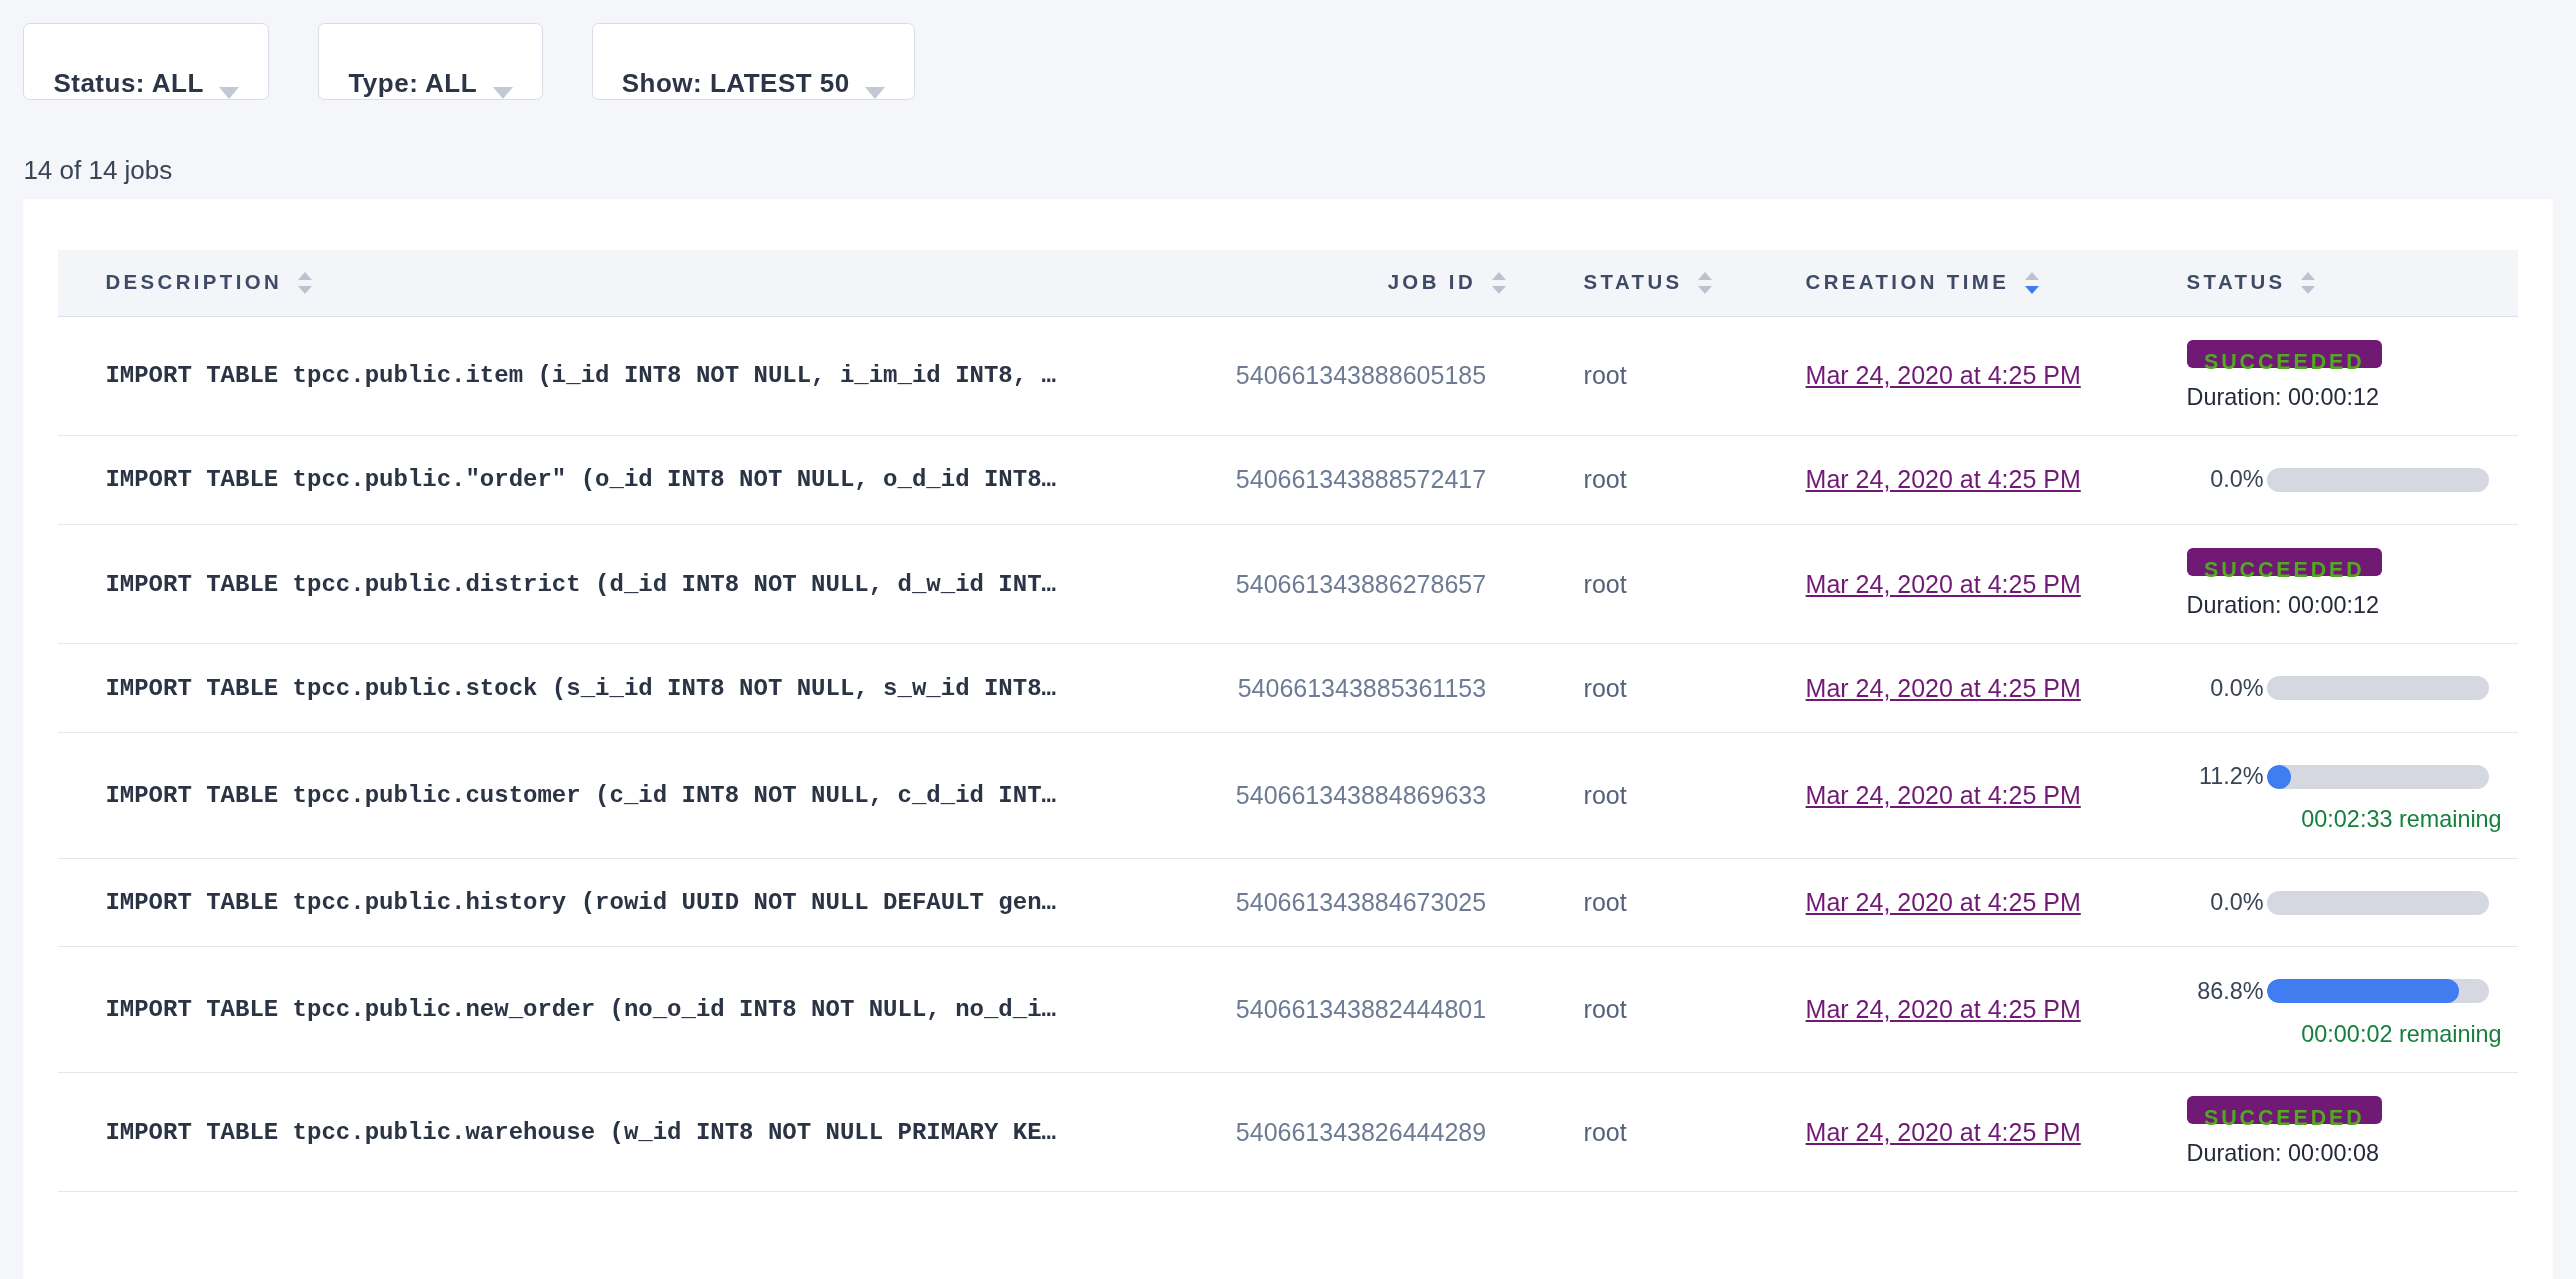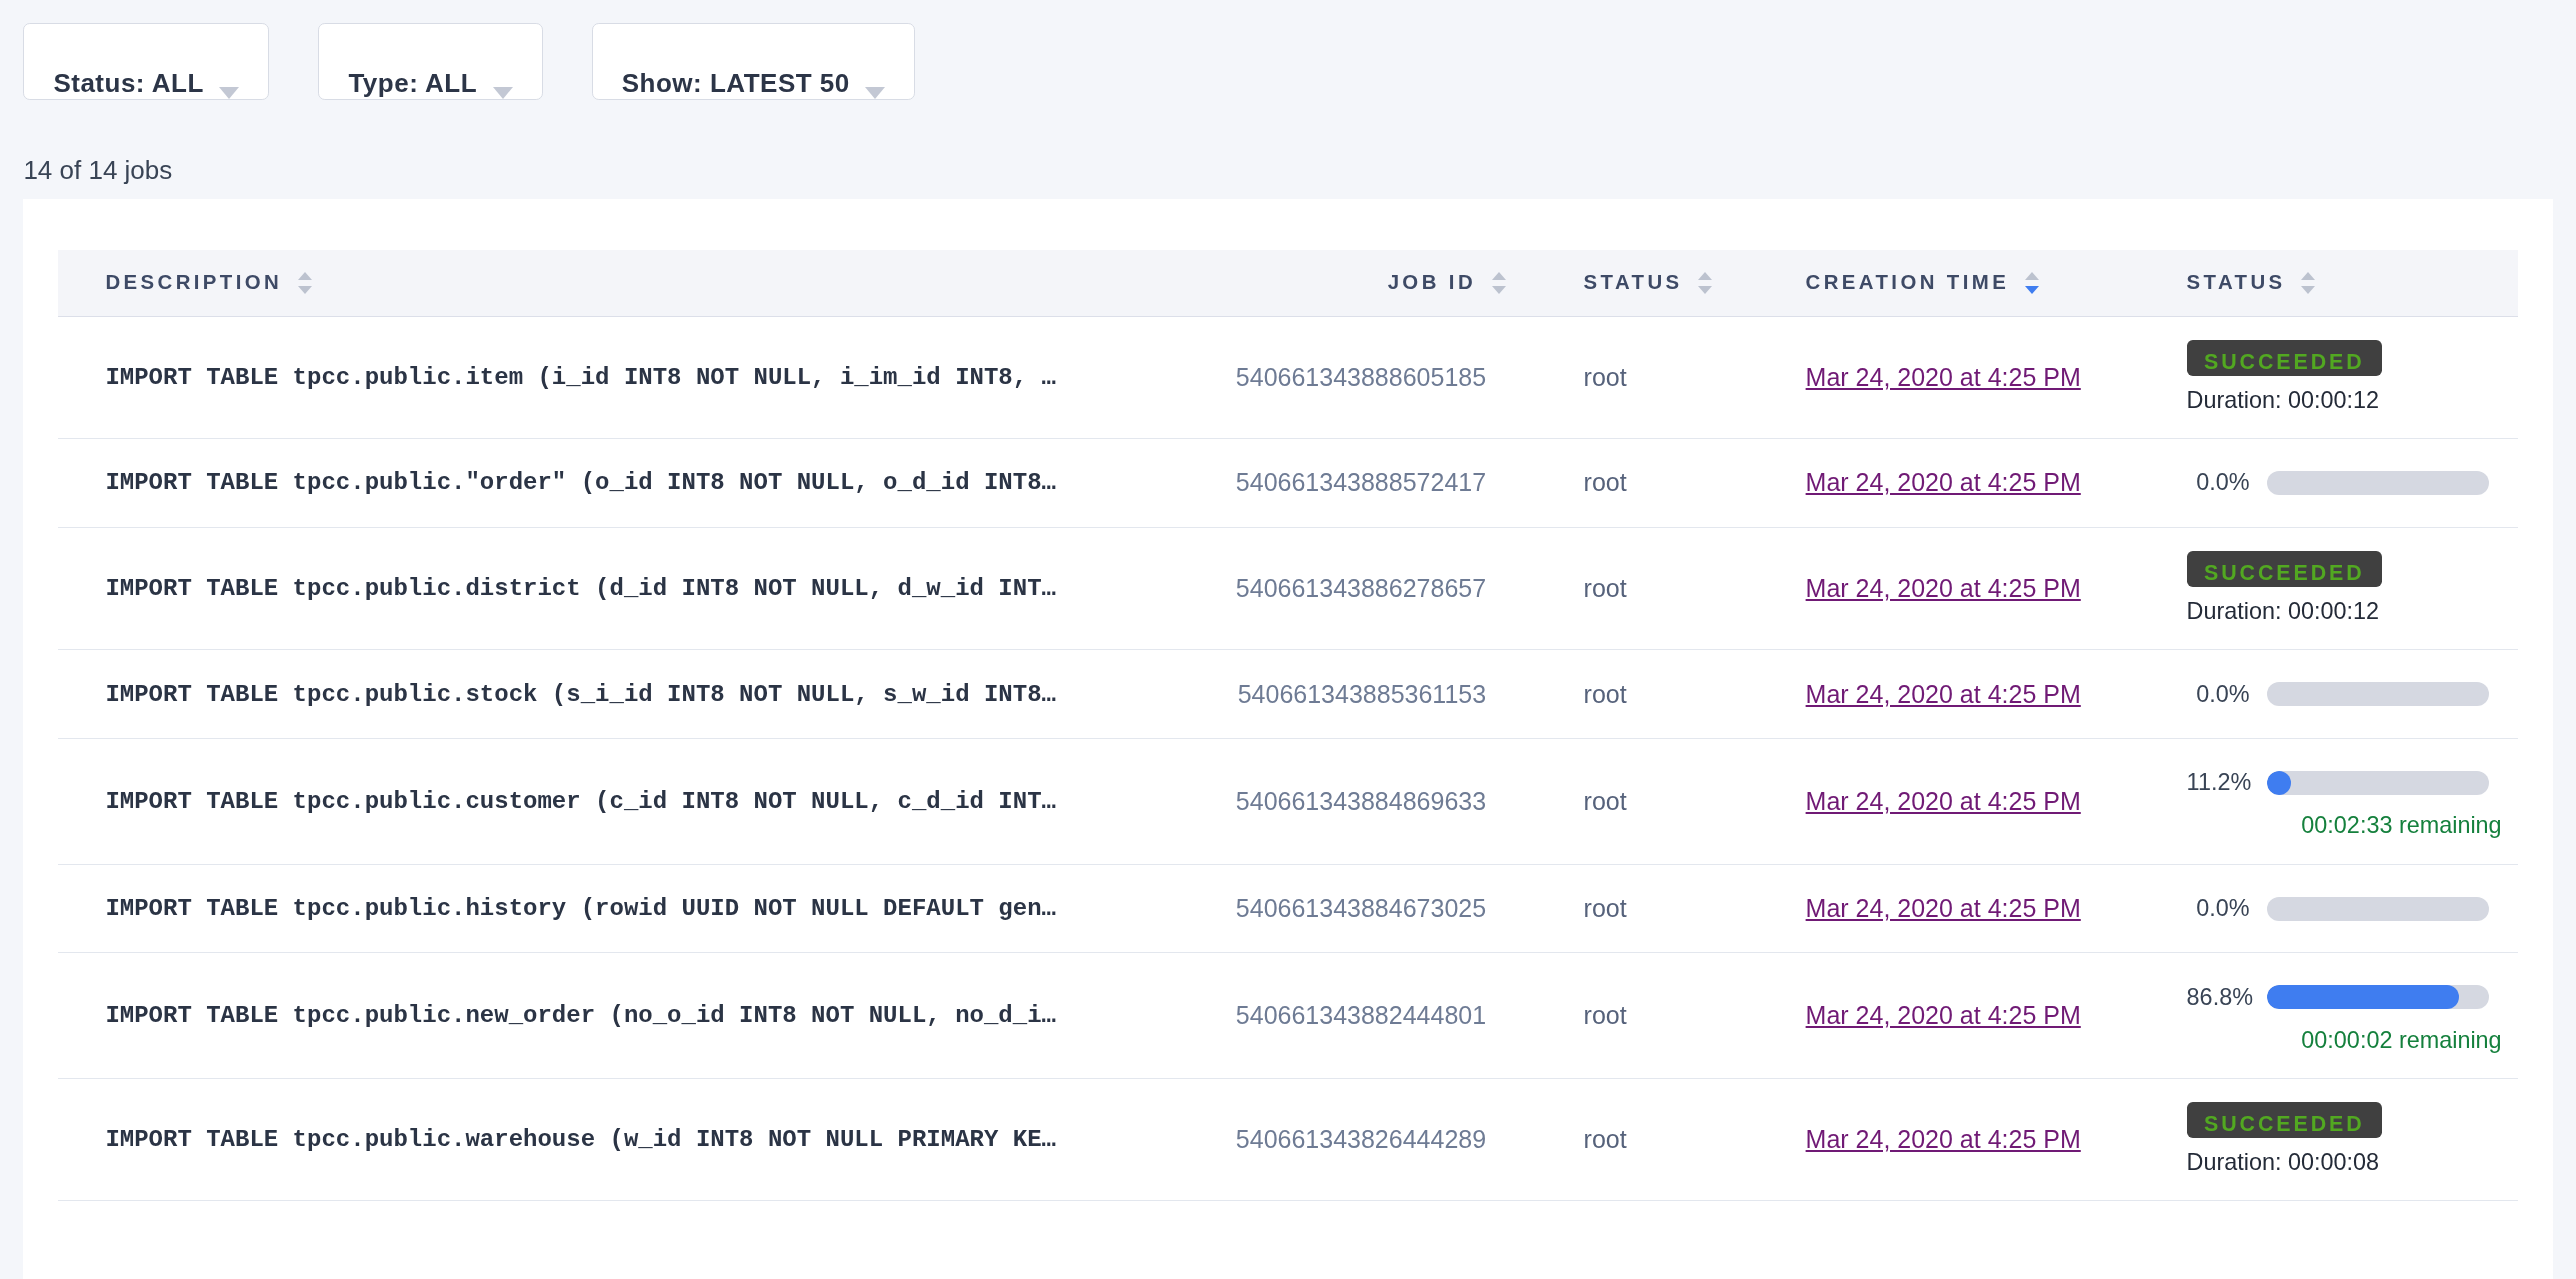--- a/index.html
+++ b/index.html
@@ -79,30 +79,30 @@
     text-align: right; padding-right: 19.5px;
     font-size: 25px; color: #6e7b94; white-space: nowrap;
   }
   td.cell-users { padding-left: 78px; font-size: 25px; color: #56627b; }
   td.cell-created { padding-left: 47px; font-size: 25px; color: #701a75; white-space: nowrap; text-decoration: underline; }
   td.cell-status { padding-left: 39px; }
 
   
   .badge-succeeded {
     display: inline-block;
-    background: #404040; color: #52a821;
+    background: #701a75; color: #52a821;
     font-size: 21.4px; font-weight: bold; letter-spacing: 2.9px;
-    line-height: 45px; height: 36px; padding: 0 17.5px;
+    line-height: 45px; height: 28px; padding: 0 17.5px;
     border-radius: 5.8px;
   }
   .duration { margin-top: 9.7px; font-size: 23.4px; color: #242b38; line-height: 29px; }
 
   
   .status-line { display: flex; align-items: center; height: 41px; }
-  .pct { width: 80px; text-align: right; font-size: 23.4px; color: #394455; padding-right: 17px; white-space: nowrap; }
+  .pct { width: 80px; text-align: right; font-size: 23.4px; color: #394455; padding-right: 3px; white-space: nowrap; }
   .bar { width: 222px; height: 24px; border-radius: 12.7px; background: #d5d8e1; overflow: hidden; }
   .bar-fill { height: 100%; border-radius: 12.7px; background: #3f7df0; }
   .remaining { width: 315px; margin-top: 7.8px; text-align: right; font-size: 23.4px; color: #15803d; line-height: 29px; white-space: nowrap; }
 </style>
 </head>
 <body style="background: rgb(244, 246, 250);">
 
 <div class="page">
 
   <div class="toolbar">

